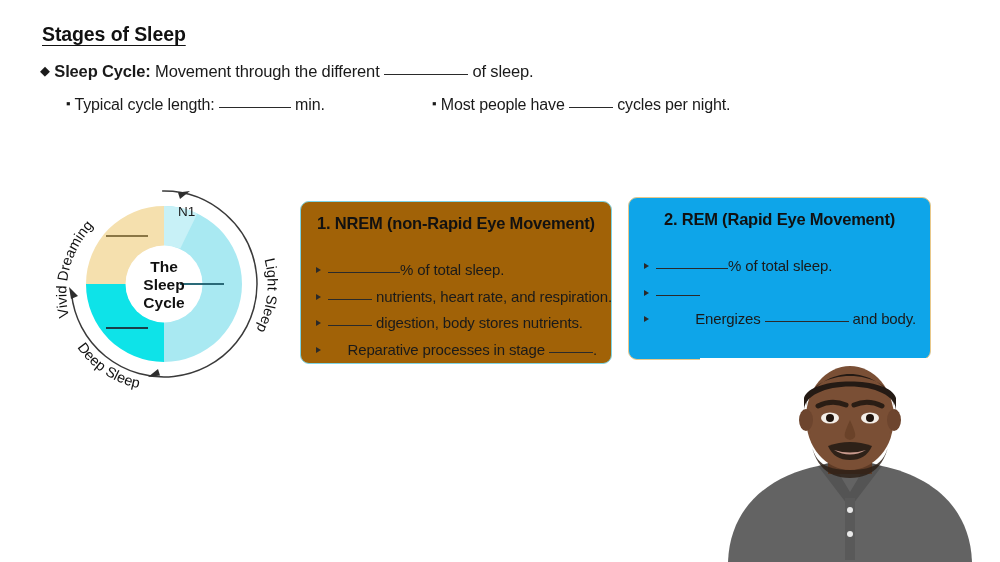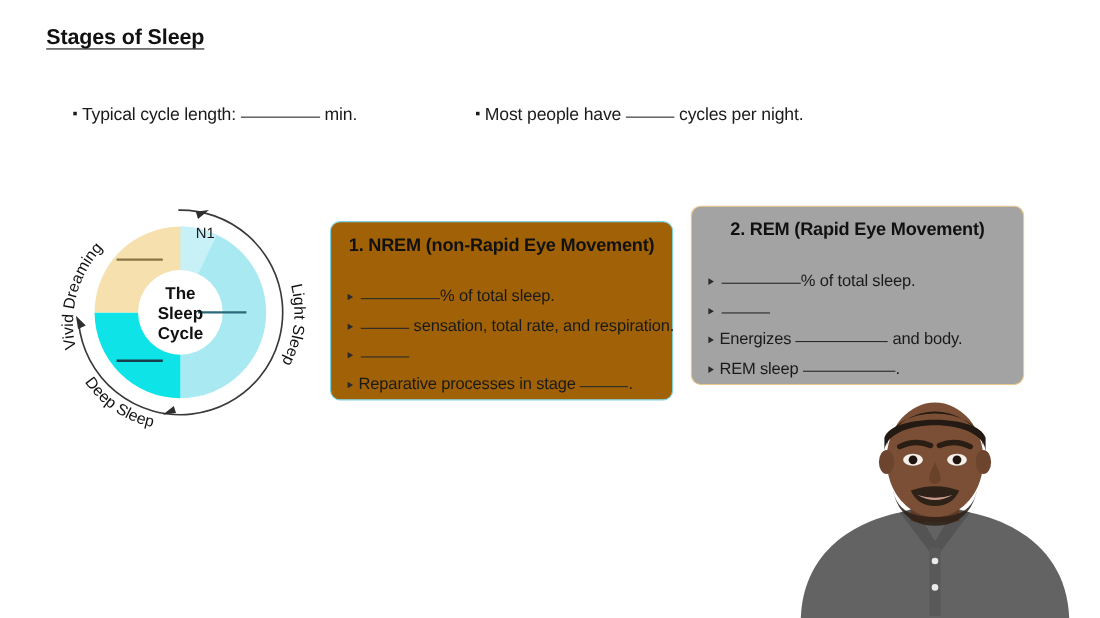--- a/index.html
+++ b/index.html
@@ -89,44 +89,44 @@
     border-radius: 9px;
     padding: 12px 14px 13px 14px;
   }
   .card-nrem {
     left: 300px; top: 201px;
     width: 312px; height: 163px;
     border: 1.8px solid #7ed4e4;
     background: #a16207;
   }
   .card-rem {
-    left: 628px; top: 187px;
+    left: 628px; top: 197px;
     width: 303px; height: 163px;
     border: 1.8px solid #e8c88a;
-    background: #a3a3a3;
+    background: #0ea5e9;
   }
   .card-title {
     text-align: center;
     font-size: 16.5px;
     font-weight: bold;
     color: #111;
     margin-bottom: 11px;
     letter-spacing: -0.2px;
   }
   .card ul { list-style: none; margin-top: 28px; }
   .card li {
     font-size: 15px;
     color: #1a1a1a;
     margin-bottom: 9.5px;
     white-space: nowrap;
     letter-spacing: -0.15px;
     position: relative;
     padding-left: 13px;
   }
-  .card li:last-child { margin-bottom: 0; }
+  .card li:last-child { margin-bottom: 0; text-align: right; }
   .card li .tri {
     position: absolute;
     left: 1px;
     top: 6px;
     width: 0; height: 0;
     border-left: 5px solid #2a2a2a;
     border-top: 3.5px solid transparent;
     border-bottom: 3.5px solid transparent;
   }
   .card li.tight { padding-left: 11px; }
@@ -143,20 +143,24 @@
   }
   #presenter svg { display: block; }
 </style>
 </head>
 <body>
 
 <div id="slide">
 
   <div class="title">Stages of Sleep</div>
 
+  <div class="line line-1">
+    <span class="dia">◆</span>
+    <span class="bold">Sleep Cycle:</span><span> Movement through the different </span><span class="blank b-lg"></span><span> of sleep.</span>
+  </div>
 
   <div class="line line-2">
     <span class="sdot">▪</span>
     <span>Typical cycle length: </span><span class="blank b-md"></span><span> min.</span>
   </div>
 
   <div class="line line-3">
     <span class="sdot">▪</span>
     <span>Most people have </span><span class="blank b-sm"></span><span> cycles per night.</span>
   </div>
@@ -219,45 +223,42 @@
     </svg>
   </div>
 
   <div class="card card-nrem">
     <div class="card-title">1. NREM (non-Rapid Eye Movement)</div>
     <ul>
       <li>
         <span class="tri"></span><span></span><span class="blank b-md"></span><span>% of total sleep.</span>
       </li>
       <li>
-        <span class="tri"></span><span></span><span class="blank b-sm"></span><span> sensation, total rate, and respiration.</span>
-      </li>
-      <li>
-        <span class="tri"></span><span></span><span class="blank b-sm"></span>
+        <span class="tri"></span><span></span><span class="blank b-sm"></span><span> nutrients, heart rate, and respiration.</span>
+      </li>
+      <li>
+        <span class="tri"></span><span></span><span class="blank b-sm"></span><span> digestion, body stores nutrients.</span>
       </li>
       <li class="tight">
         <span class="tri"></span><span>Reparative processes in stage </span><span class="blank b-sm"></span><span>.</span>
       </li>
     </ul>
   </div>
 
   <div class="card card-rem">
     <div class="card-title">2. REM (Rapid Eye Movement)</div>
     <ul>
       <li>
         <span class="tri"></span><span></span><span class="blank b-md"></span><span>% of total sleep.</span>
       </li>
       <li>
         <span class="tri"></span><span></span><span class="blank b-sm"></span>
       </li>
       <li class="tight">
         <span class="tri"></span><span>Energizes </span><span class="blank b-lg"></span><span> and body.</span>
-      </li>
-      <li class="tight">
-        <span class="tri"></span><span>REM sleep </span><span class="blank b-lg"></span><span>.</span>
       </li>
     </ul>
   </div>
 
   <div id="presenter">
     <svg width="300" height="204" viewBox="0 0 300 204">
       <rect x="0" y="0" width="300" height="204" fill="#ffffff"></rect>
 
       <path d="M 28 204 C 30 148 70 118 118 108 L 182 108 C 230 118 270 148 272 204 Z" fill="#636363"></path>
 

